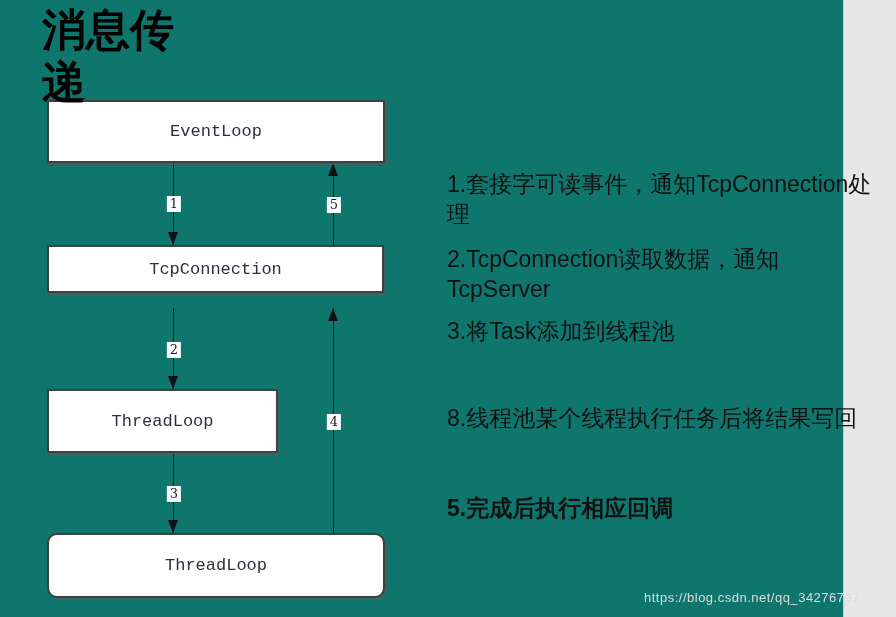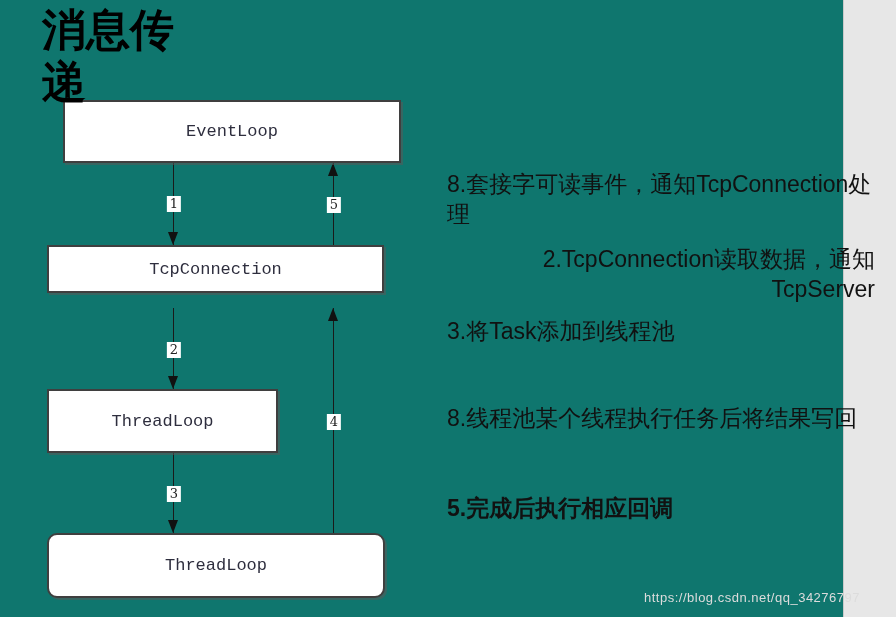--- a/index.html
+++ b/index.html
@@ -46,21 +46,21 @@
     box-shadow: 2px 2px 0 rgba(90,90,90,0.55);
     display: flex;
     align-items: center;
     justify-content: center;
     font-family: "Liberation Mono", monospace;
     font-size: 17px;
     color: #2e2e3e;
     z-index: 3;
     box-sizing: border-box;
   }
-  #node-eventloop     { left: 47px; top: 100px; width: 338px; height: 63px; margin-left: 16px; }
+  #node-eventloop     { left: 47px; top: 100px; width: 338px; height: 63px; }
   #node-tcpconnection { left: 47px; top: 245px; width: 337px; height: 48px; }
   #node-tcpserver     { left: 47px; top: 389px; width: 231px; height: 64px; }
   #node-threadloop    { left: 47px; top: 533px; width: 338px; height: 65px; border-radius: 10px; }
 
   
   .arrow-line {
     position: absolute;
     width: 1px;
     background: #1a1a1a;
     z-index: 2;
@@ -107,21 +107,21 @@
   .note {
     position: absolute;
     left: 447px;
     width: 428px;
     font-size: 23px;
     line-height: 30px;
     color: #111111;
     z-index: 3;
   }
   #note1 { top: 146px; }
-  #note2 { top: 221px; text-align: right; }
+  #note2 { top: 221px; }
   #note3 { top: 293px; }
   #note4 { top: 380px; width: auto; white-space: nowrap; }
   #note5 { top: 470px; font-weight: bold; }
 
   
   .watermark {
     position: absolute;
     top: 590px;
     right: 36px;
     font-size: 13px;
@@ -165,21 +165,21 @@
   <span class="arrow-num" id="num3">3</span>
 
   <div class="arrow-line" id="arrow4-line"></div>
   <div class="arrow-head up" id="arrow4-head"></div>
   <span class="arrow-num" id="num4">4</span>
 
   <div class="arrow-line" id="arrow5-line"></div>
   <div class="arrow-head up" id="arrow5-head"></div>
   <span class="arrow-num" id="num5">5</span>
 
-  <p class="note" id="note1">8.套接字可读事件，通知TcpConnection处理</p>
+  <p class="note" id="note1">1.套接字可读事件，通知TcpConnection处理</p>
   <p class="note" id="note2">2.TcpConnection读取数据，通知TcpServer</p>
   <p class="note" id="note3">3.将Task添加到线程池</p>
   <p class="note" id="note4">8.线程池某个线程执行任务后将结果写回</p>
   <p class="note" id="note5">5.完成后执行相应回调</p>
 
   <div class="watermark">https://blog.csdn.net/qq_34276797</div>
 
 </div>
 
 </body></html>

